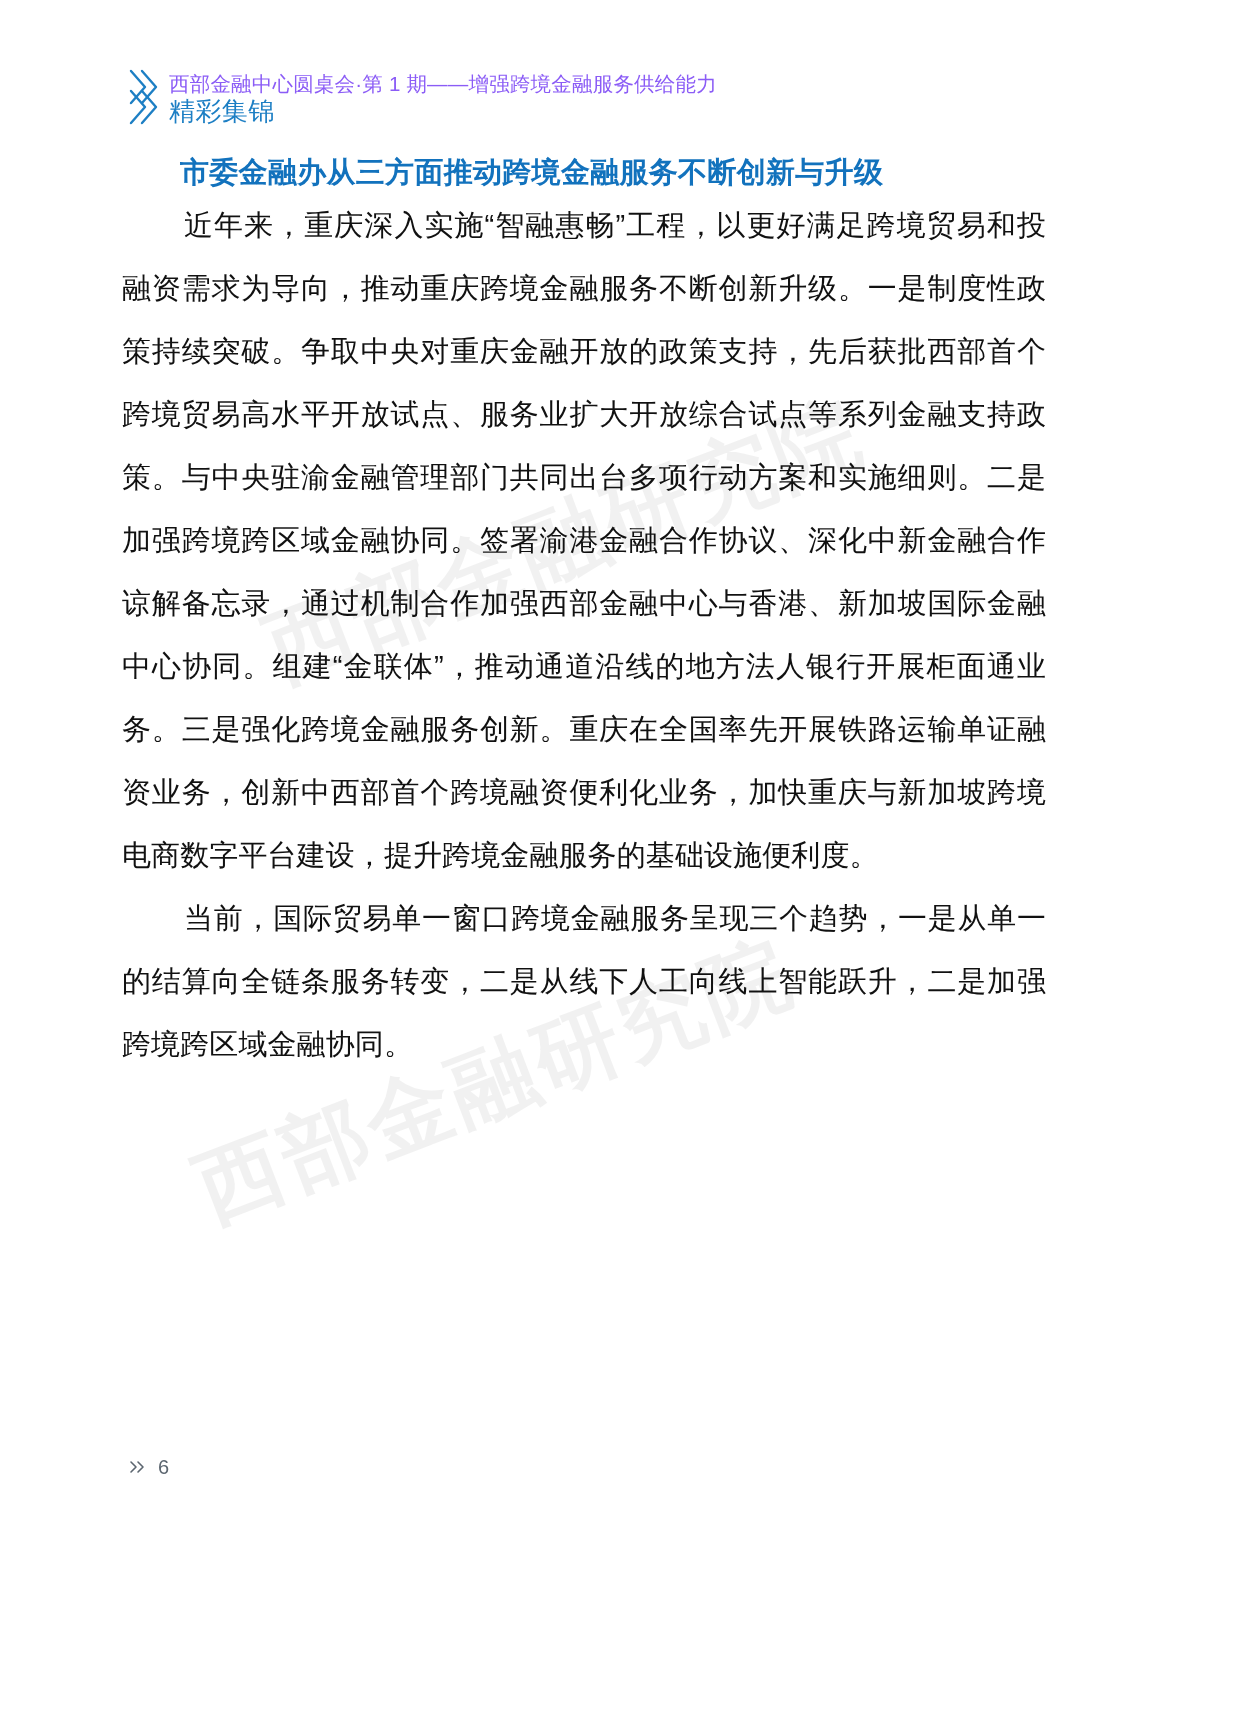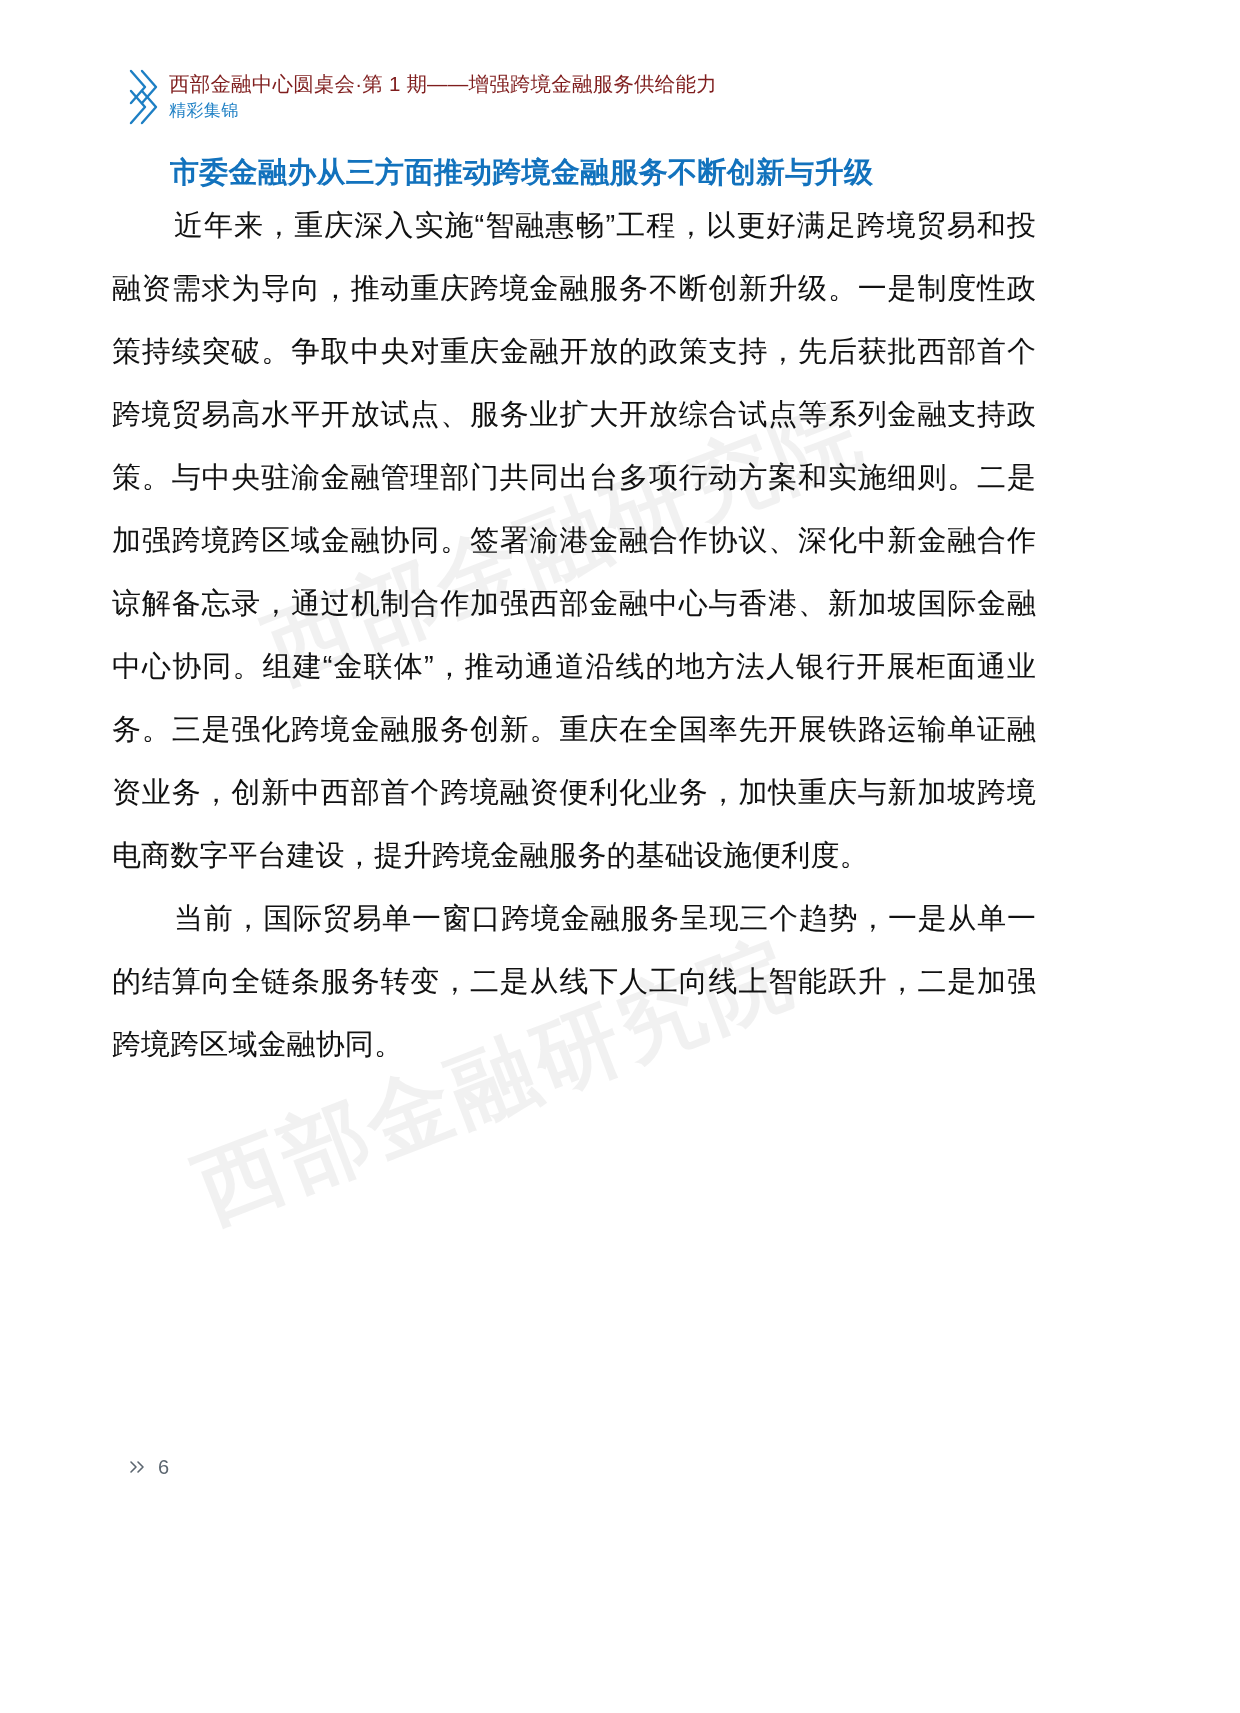--- a/index.html
+++ b/index.html
@@ -39,26 +39,26 @@
 
   .header-texts {
     display: flex;
     flex-direction: column;
     justify-content: flex-start;
     padding-top: 2px;
   }
   .header-title {
     font-size: 20.5px;
     line-height: 27px;
-    color: #7f1d1d;
+    color: #8b5cf6;
     letter-spacing: 0.2px;
     white-space: nowrap;
   }
   .header-sub {
-    font-size: 17px;
+    font-size: 26px;
     line-height: 28px;
     color: #1d7fc4;
     letter-spacing: 0.4px;
     white-space: nowrap;
   }
 
   
   .watermark {
     position: absolute;
     left: 0;
@@ -78,21 +78,21 @@
     transform: rotate(-21deg);
     transform-origin: left top;
     letter-spacing: 4px;
   }
   .wm-1 { left: 250px; top: 600px; }
   .wm-2 { left: 180px; top: 1140px; }
 
   
   .content {
     position: absolute;
-    left: 112px;
+    left: 122px;
     top: 150px;
     width: 924px;
     z-index: 2;
   }
 
   h2.section-heading {
     margin: 0;
     font-size: 29px;
     line-height: 44px;
     font-weight: 700;

